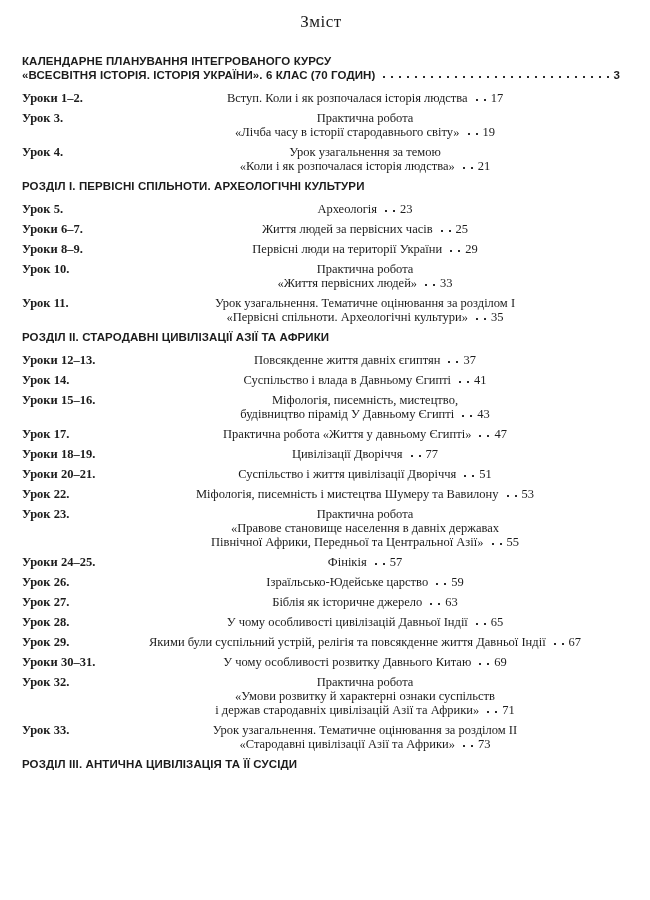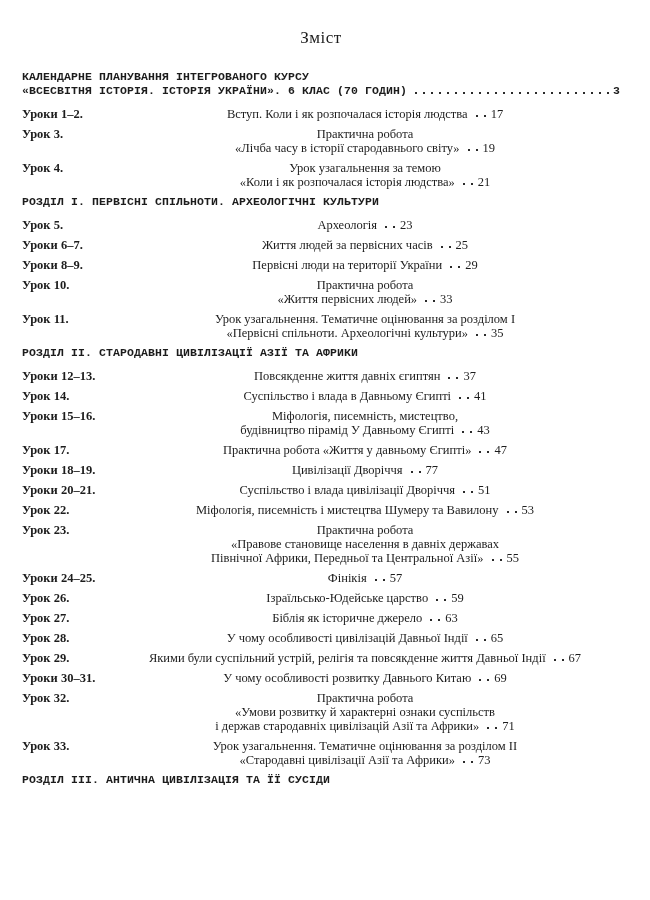--- a/index.html
+++ b/index.html
@@ -10,33 +10,33 @@
   body {
     width: 650px;
     height: 900px;
     font-family: "Liberation Serif", serif;
     color: #1c1c1c;
   }
   .page {
     box-sizing: border-box;
     width: 650px;
     height: 900px;
-    padding: 28px 30px 8px 22px;
+    padding: 12px 30px 8px 22px;
     overflow: hidden;
     background: #ffffff;
   }
   .title {
     text-align: center;
     font-size: 17px;
     font-weight: normal;
     letter-spacing: 0.5px;
     margin: 0 0 22px 0;
   }
   .toc-section .section-header {
-    font-family: Liberation Mono, monospace;
+    font-family: Liberation Sans, sans-serif;
     font-weight: bold;
     font-size: 11.5px;
     line-height: 14px;
     letter-spacing: 0.1px;
     margin: 0 0 9px 0;
   }
   .toc-section:first-child .section-header {
     margin-top: 0;
   }
   .header-line-row {
@@ -251,21 +251,21 @@
               <span class="entry-text">Цивілізації Дворіччя</span>
               <span class="leader"></span>
               <span class="page-num">77</span>
             </div>
           </div>
         </div>
         <div class="toc-entry">
           <span class="entry-label">Уроки 20–21.</span>
           <div class="entry-content">
             <div class="entry-line">
-              <span class="entry-text">Суспільство і влада цивілізації Дворіччя</span>
+              <span class="entry-text">Суспільство і життя цивілізації Дворіччя</span>
               <span class="leader"></span>
               <span class="page-num">51</span>
             </div>
           </div>
         </div>
         <div class="toc-entry">
           <span class="entry-label">Урок 22.</span>
           <div class="entry-content">
             <div class="entry-line">
               <span class="entry-text">Міфологія, писемність і мистецтва Шумеру та Вавилону</span>

